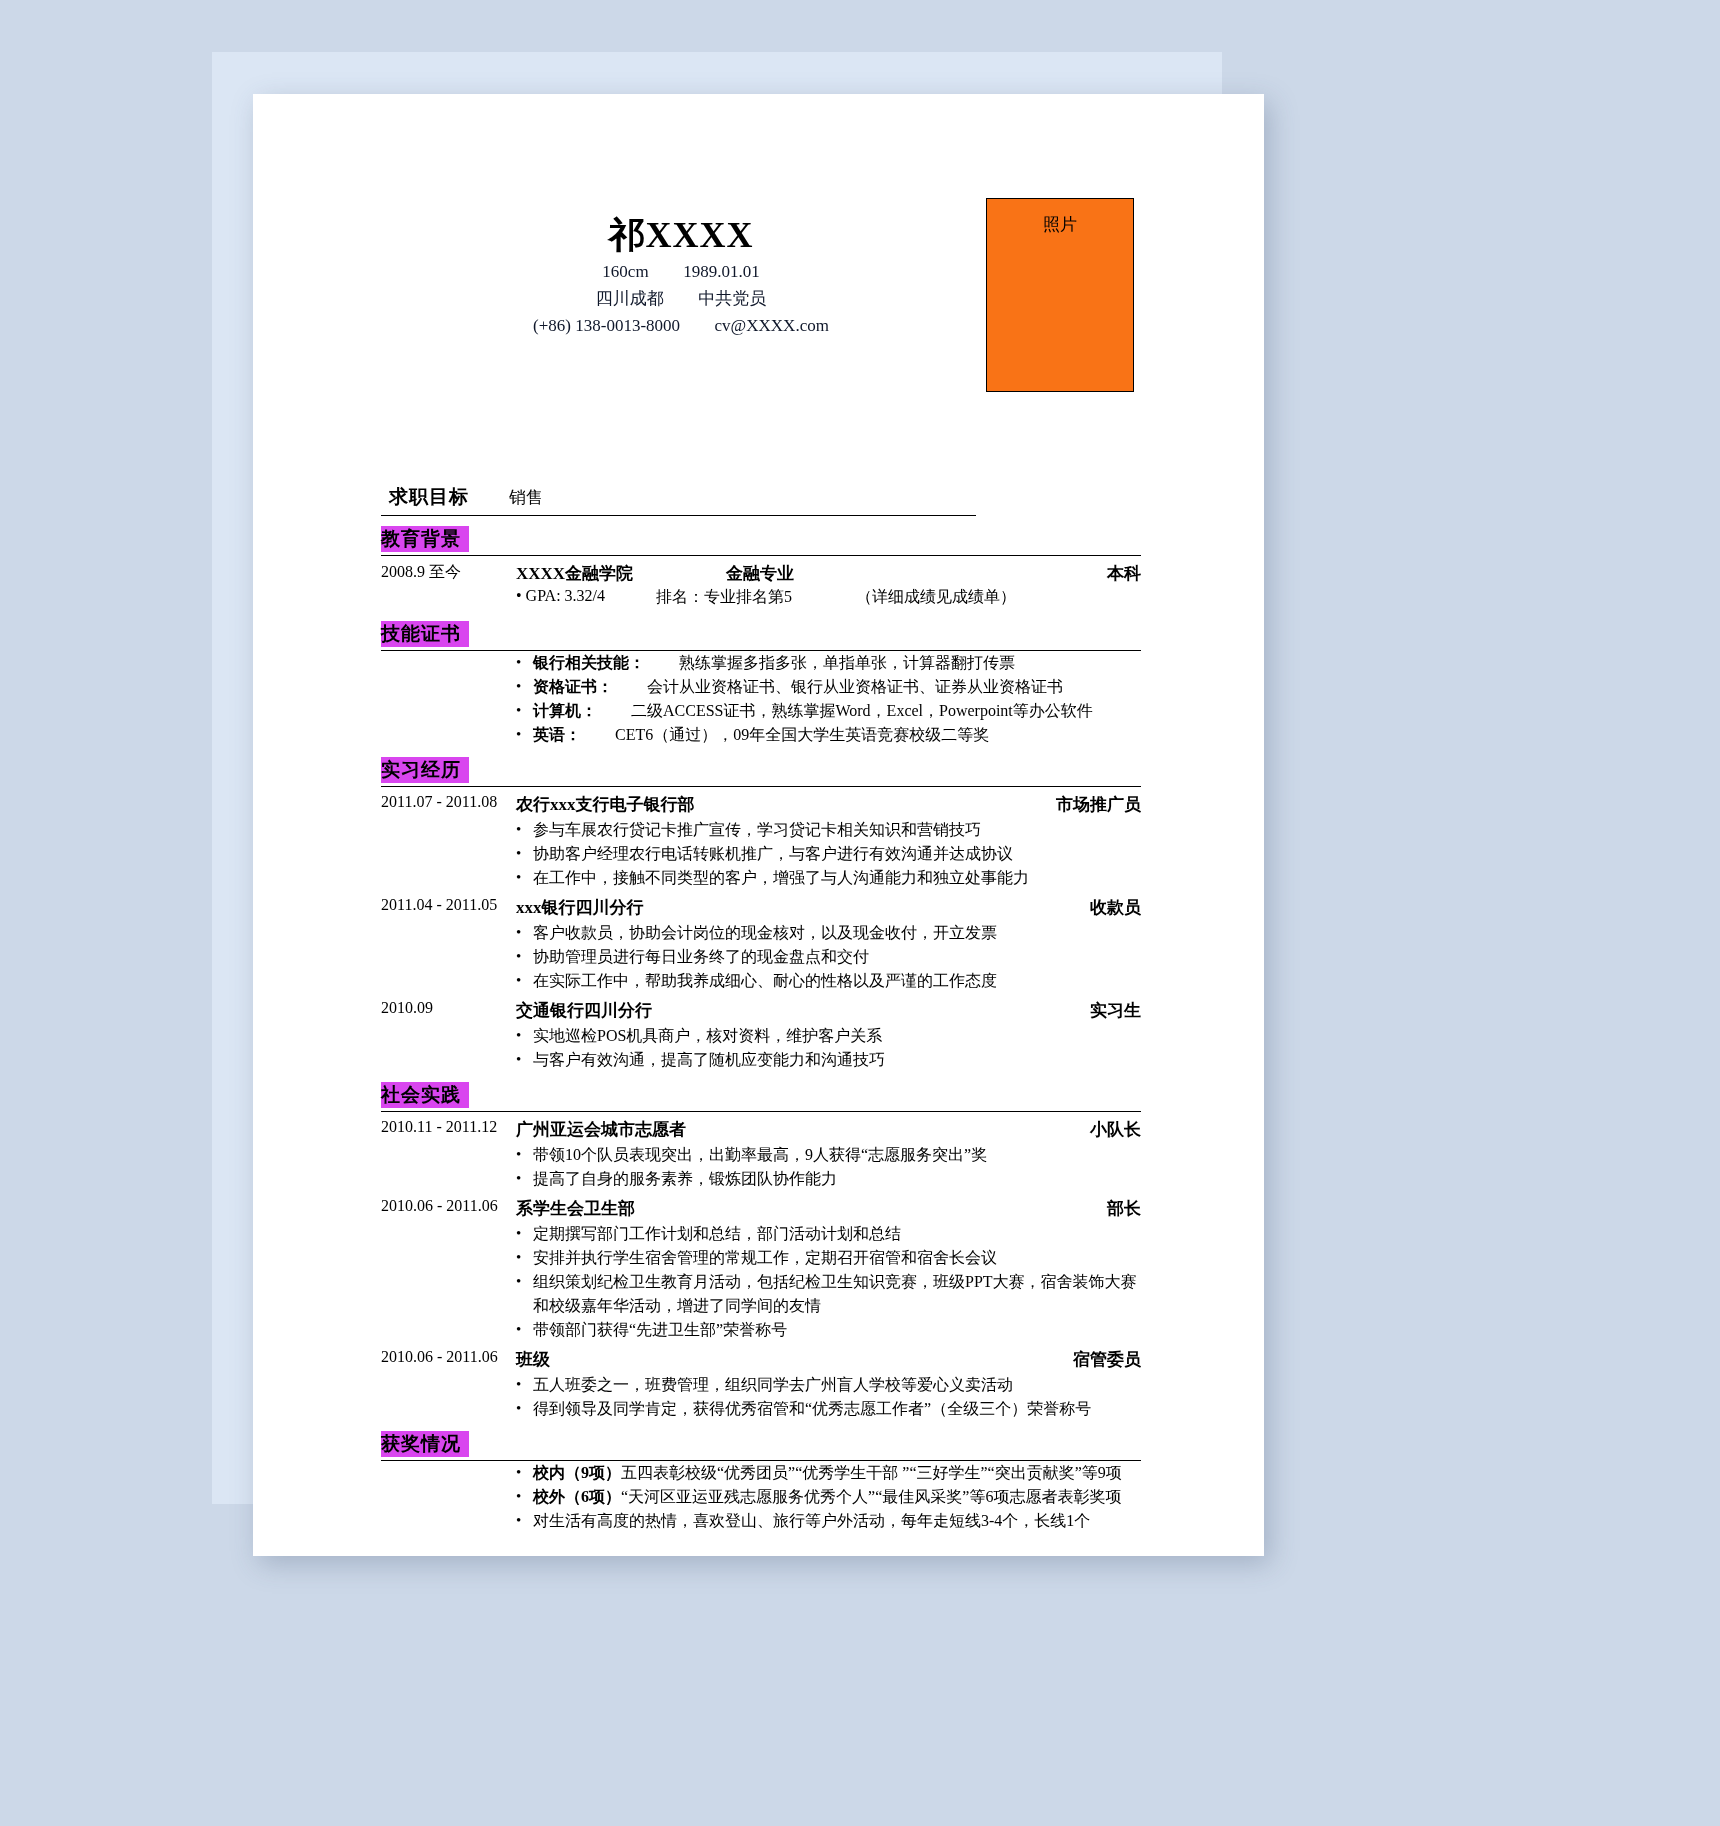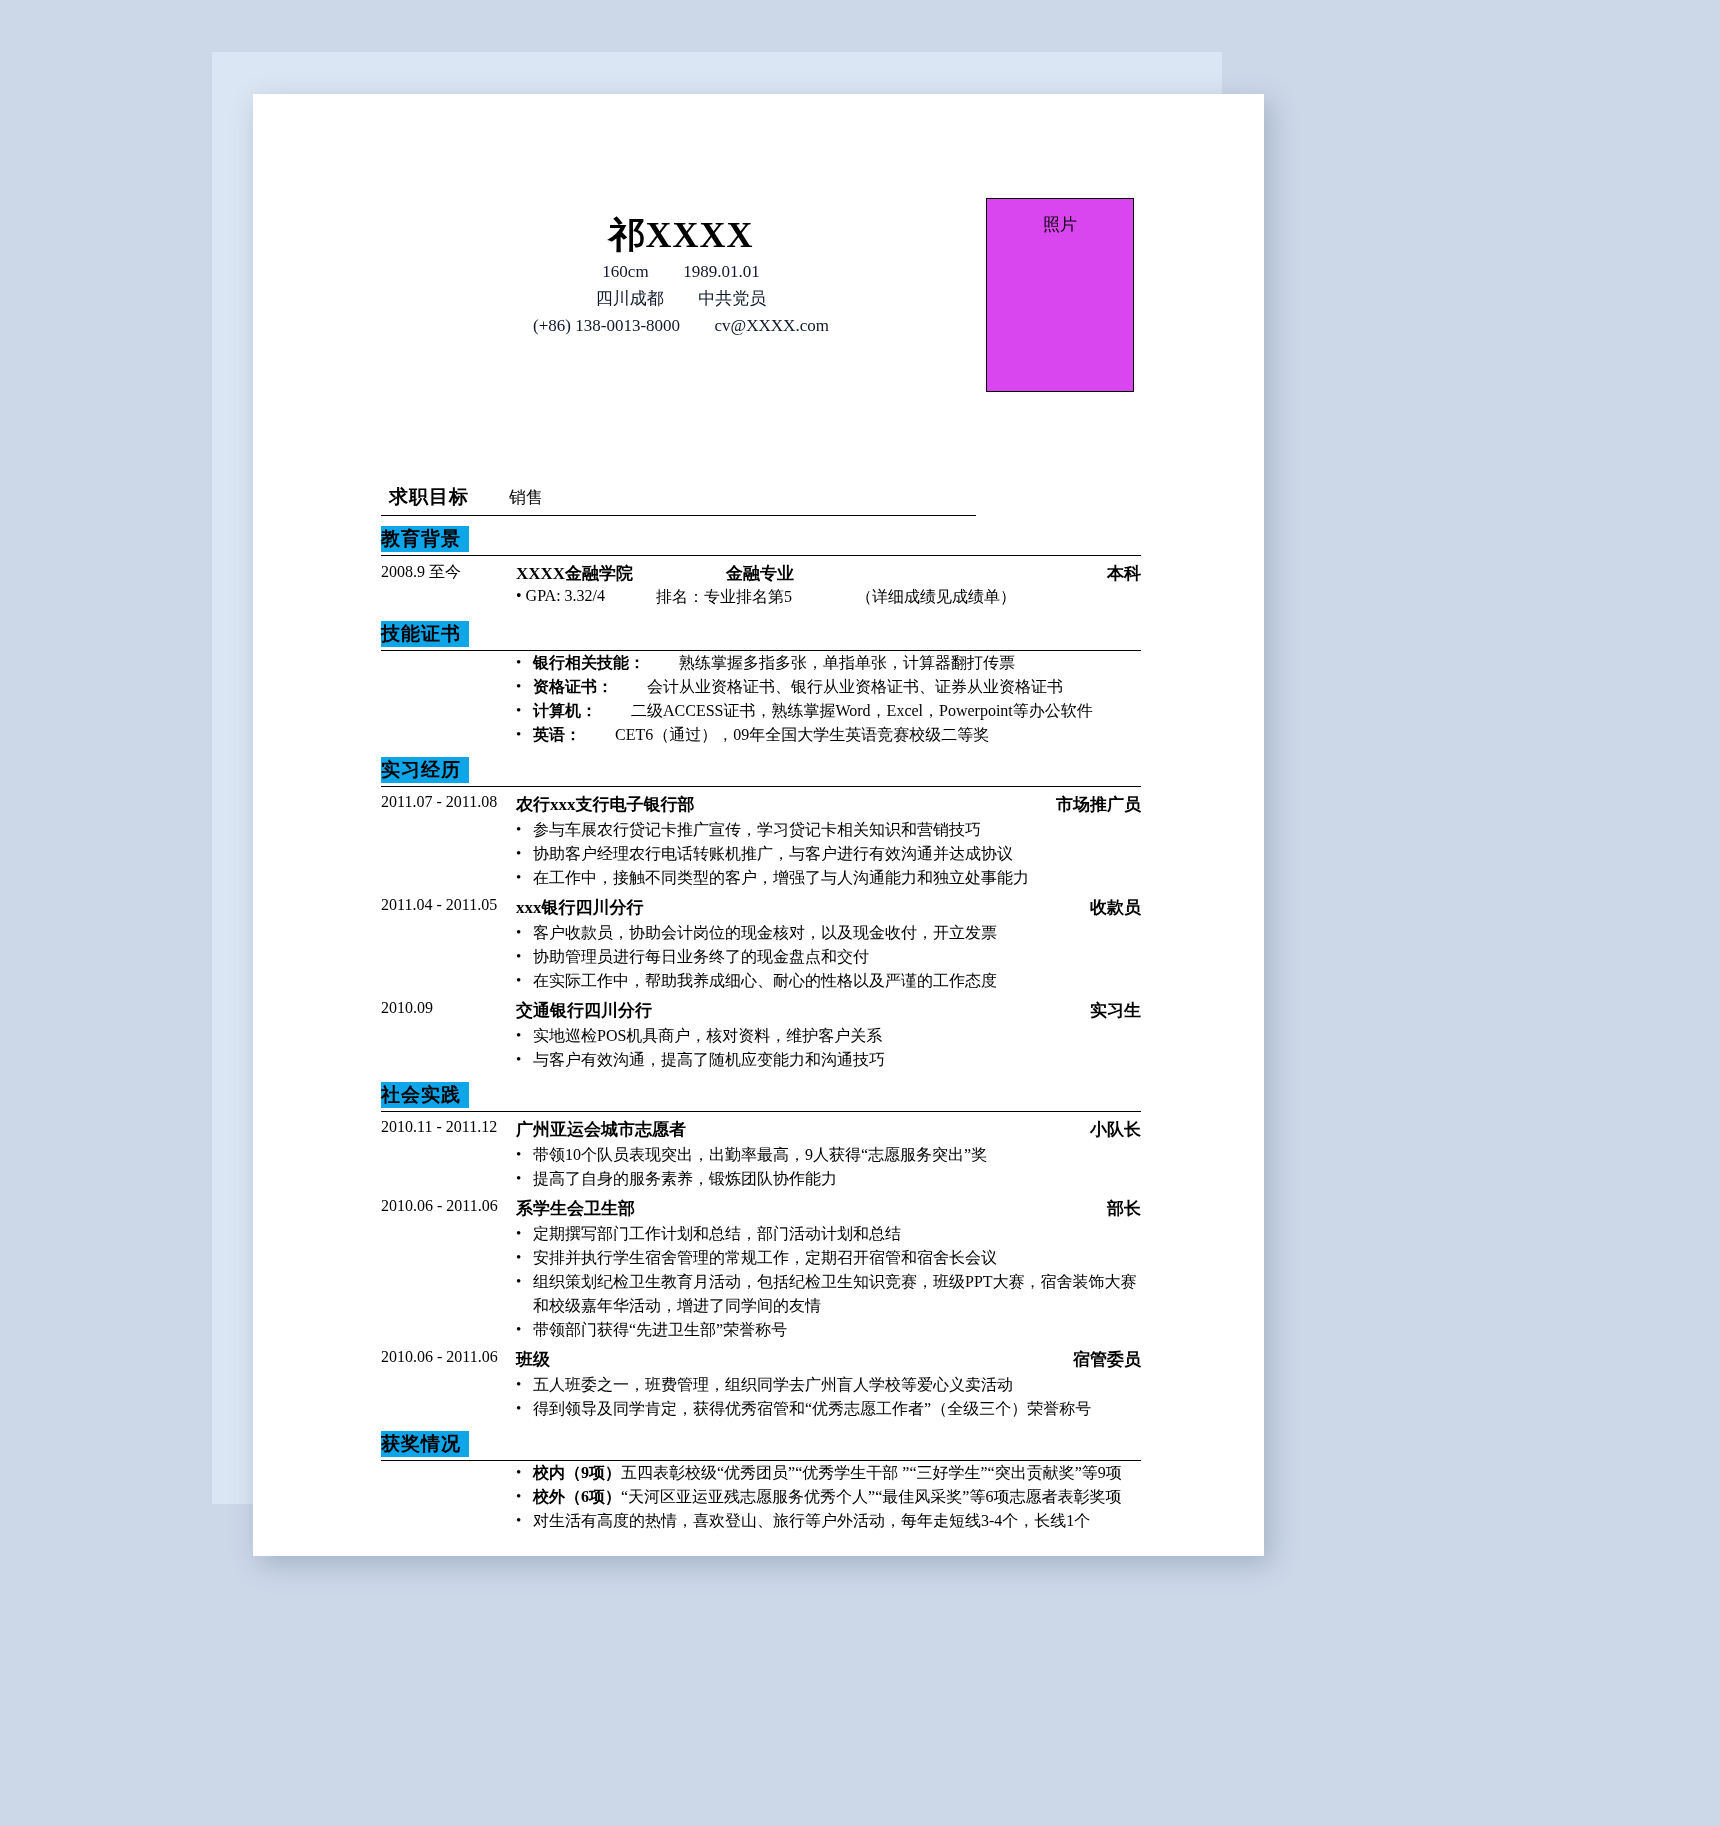--- a/index.html
+++ b/index.html
@@ -79,36 +79,36 @@
     position: absolute;
     left: 733px;
     top: 104px;
     width: 148px;
     height: 194px;
     border: 1.5px solid #000;
     font-size: 17px;
     text-align: center;
     padding-top: 14px;
     box-sizing: border-box;
-    background: #d946ef;
+    background: #f97316;
   }
   
   .section-head {
     position: relative;
     margin-top: 10px;
     height: 30px;
   }
   .section-head .title {
     position: absolute;
     left: 0;
     top: 0;
     font-size: 19px;
     font-weight: bold;
     letter-spacing: 1px;
-    background: #0ea5e9;
+    background: #d946ef;
     padding-right: 8px;
     z-index: 2;
   }
   .rule {
     position: absolute;
     left: 0;
     right: 0;
     bottom: 0;
     height: 0;
     border-bottom: 1.6px solid #000;

